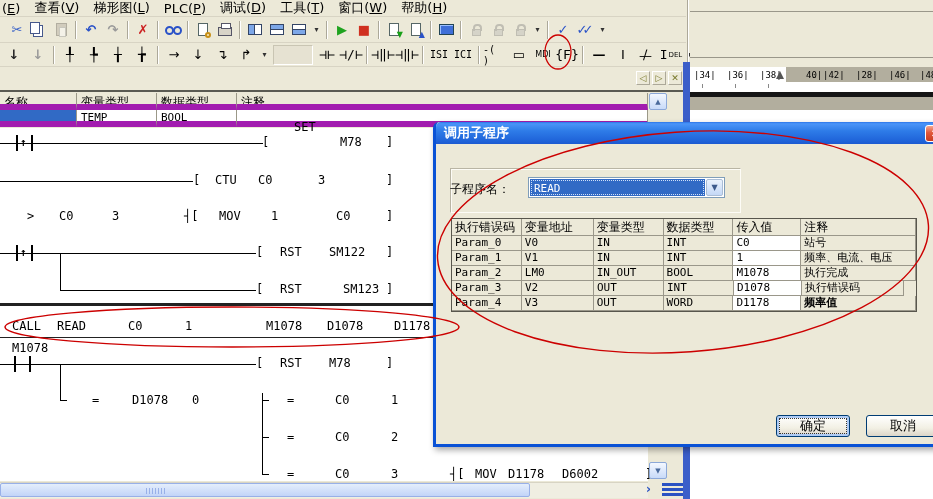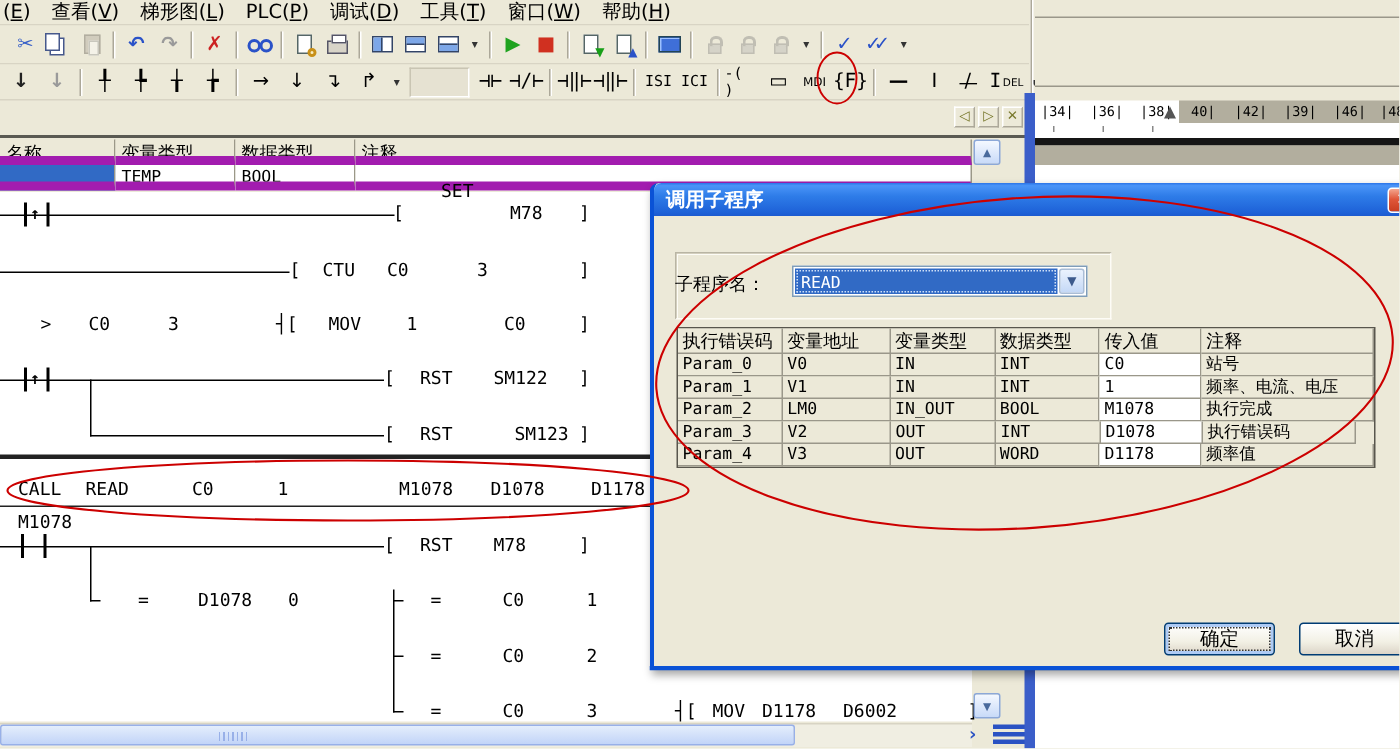--- a/index.html
+++ b/index.html
@@ -491,23 +491,23 @@
   <div class="rpanel">
     <div class="rline" style="top:11px"></div>
     <div class="rline" style="top:57px"></div>
     <div class="ruler">
       <div class="ruler-left" id="ruler-left">
           <span style="left: 4px;">|34|</span>
           <span style="left: 37px;">|36|</span>
           <span style="left: 70px;">|38|</span>
         </div>
       <div class="ruler-right" id="ruler-right">
-          <span style="left: 8px;">40|</span>
+          <span style="left: 20px;">40|</span>
           <span style="left: 37px;">|42|</span>
-          <span style="left: 70px;">|39|</span>
+          <span style="left: 70px;">|28|</span>
           <span style="left: 103px;">|46|</span>
           <span style="left: 134px;">|48</span>
         </div>
       <div class="rmarker"></div>
     </div>
     <div class="tickrow">
       <i style="left:12px"></i>
         <i style="left:45px"></i>
         <i style="left:78px"></i>
     </div>
@@ -566,21 +566,21 @@
           <div class="dt-cell" style="width: 70px;">INT</div>
           <div class="dt-cell white" style="width: 68px;">D1078</div>
           <div class="dt-cell" style="width: 102px;">执行错误码</div>
         </div>
         <div class="dt-row">
           <div class="dt-cell" style="width: 70px;">Param_4</div>
           <div class="dt-cell" style="width: 72px;">V3</div>
           <div class="dt-cell" style="width: 70px;">OUT</div>
           <div class="dt-cell" style="width: 70px;">WORD</div>
           <div class="dt-cell white" style="width: 68px;">D1178</div>
-          <div class="dt-cell" style="width: 115px;">频率值</div>
+          <div class="dt-cell" style="width: 115px; font-weight: bold;">频率值</div>
         </div>
       </div>
     <div class="xpbtn default" style="left:340px">确定</div>
     <div class="xpbtn" style="left:430px">取消</div>
   </div>
 
   <svg class="overlay" viewBox="0 0 933 499">
     <ellipse cx="683" cy="242" rx="246" ry="110" transform="rotate(-4 683 242)" fill="none" stroke="#CC0000" stroke-width="1.4"></ellipse>
     <ellipse cx="232" cy="327" rx="227" ry="20" fill="none" stroke="#CC0000" stroke-width="1.4"></ellipse>
     <ellipse cx="558" cy="52" rx="13" ry="17" fill="none" stroke="#CC0000" stroke-width="1.3"></ellipse>

